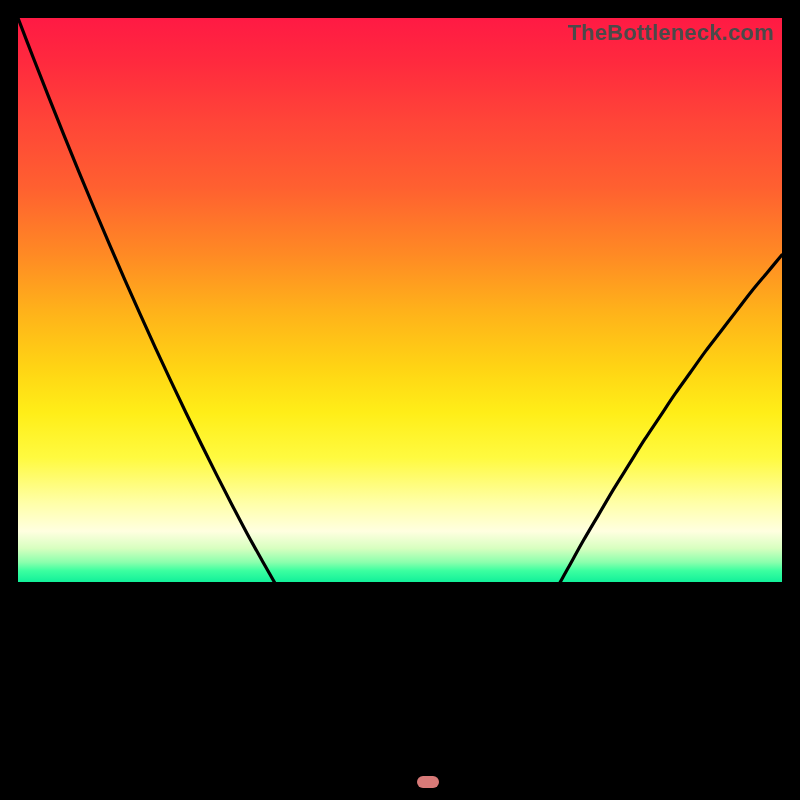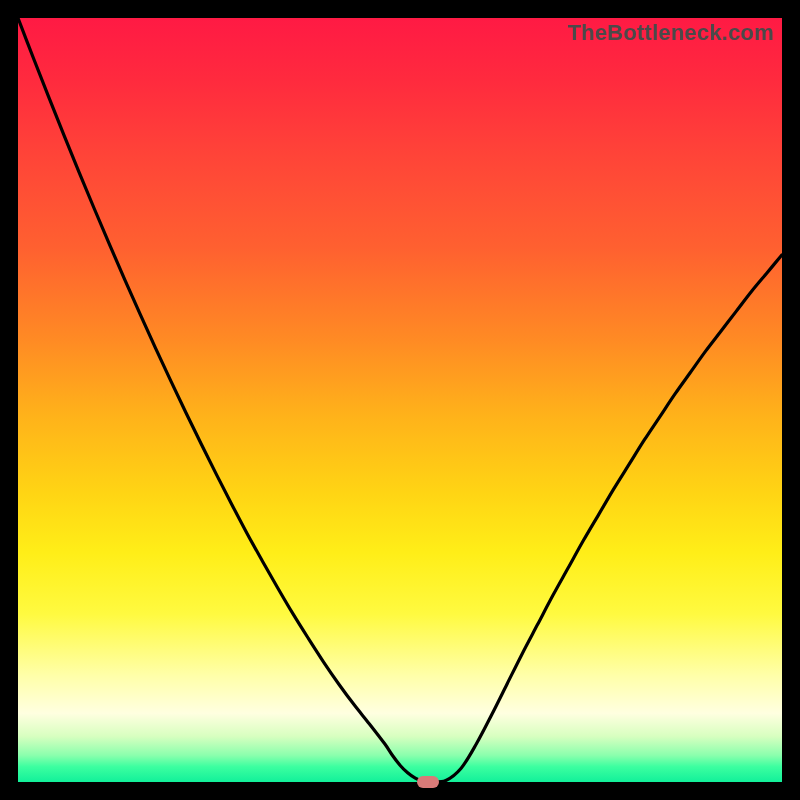--- a/index.html
+++ b/index.html
@@ -15,21 +15,21 @@
     position: relative;
     width: 800px;
     height: 800px;
     background: #000;
   }
   .plot {
     position: absolute;
     left: 18px;
     top: 18px;
     width: 764px;
-    height: 764px;
+    height: 564px;
     background: linear-gradient(to bottom,
       #ff1a44 0%,
       #ff2a3e 8%,
       #ff4438 18%,
       #ff6030 30%,
       #ff8a24 42%,
       #ffb21a 52%,
       #ffd414 62%,
       #ffee18 70%,
       #fffa40 78%,

